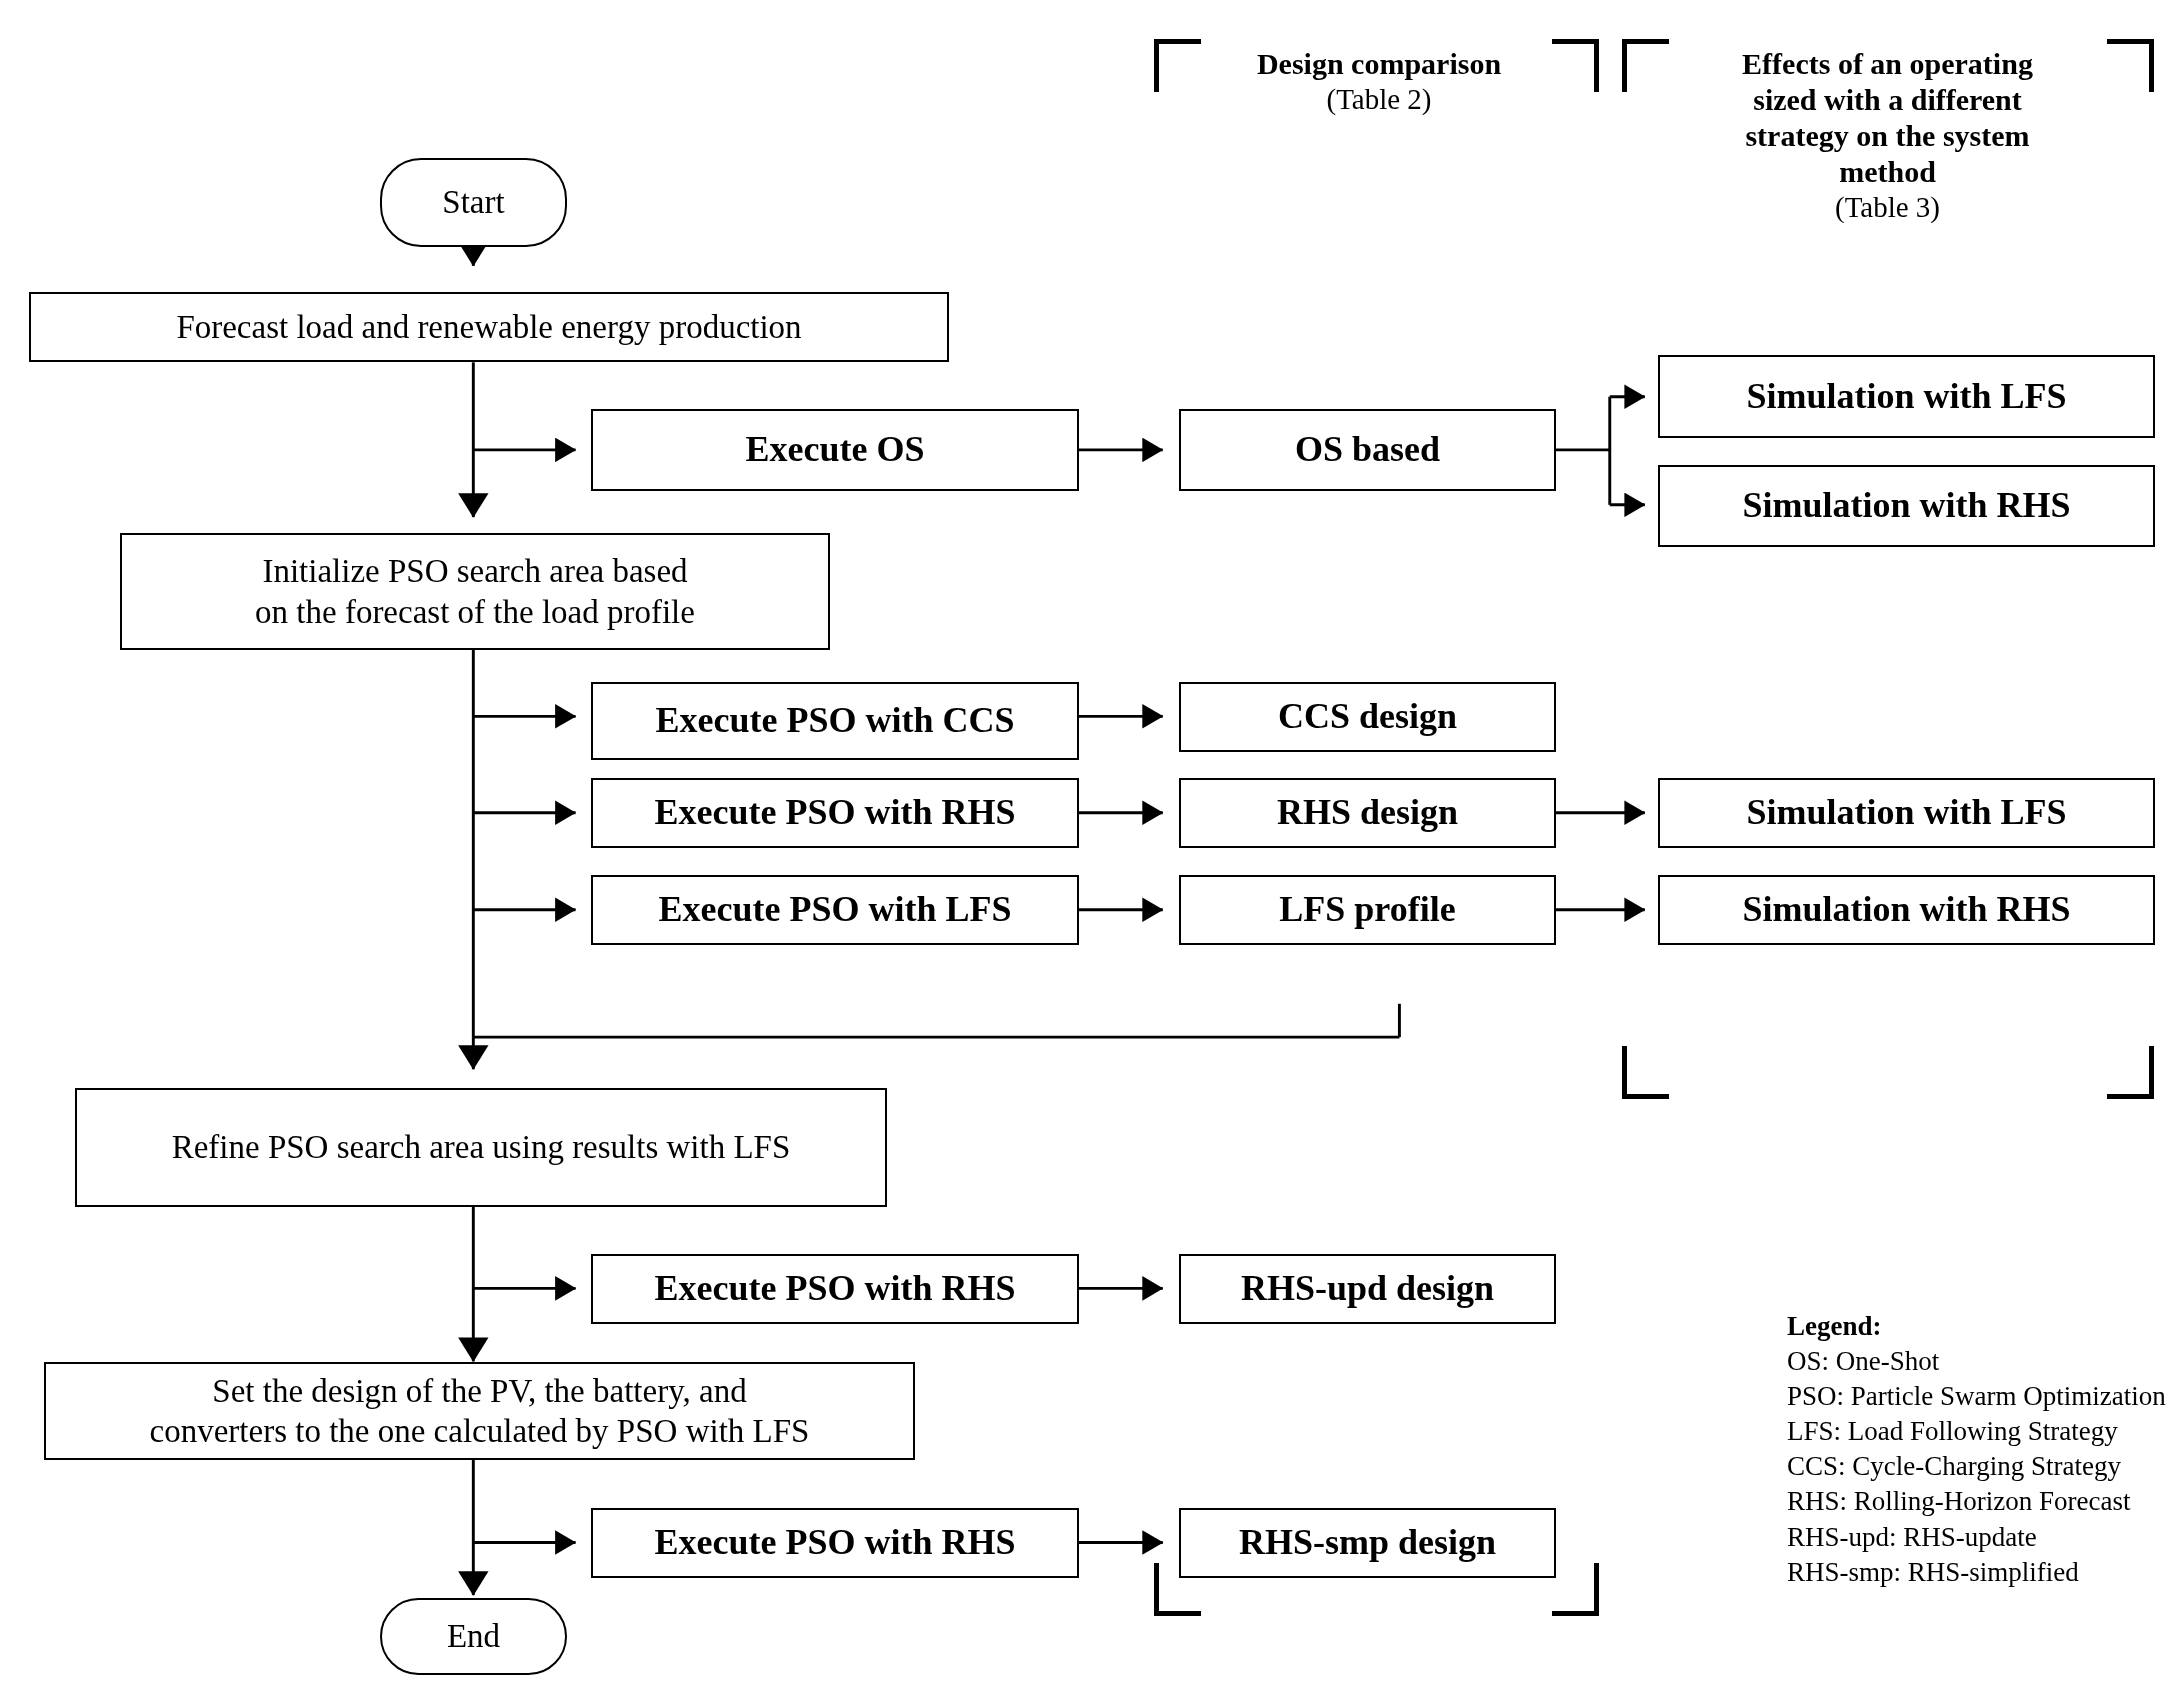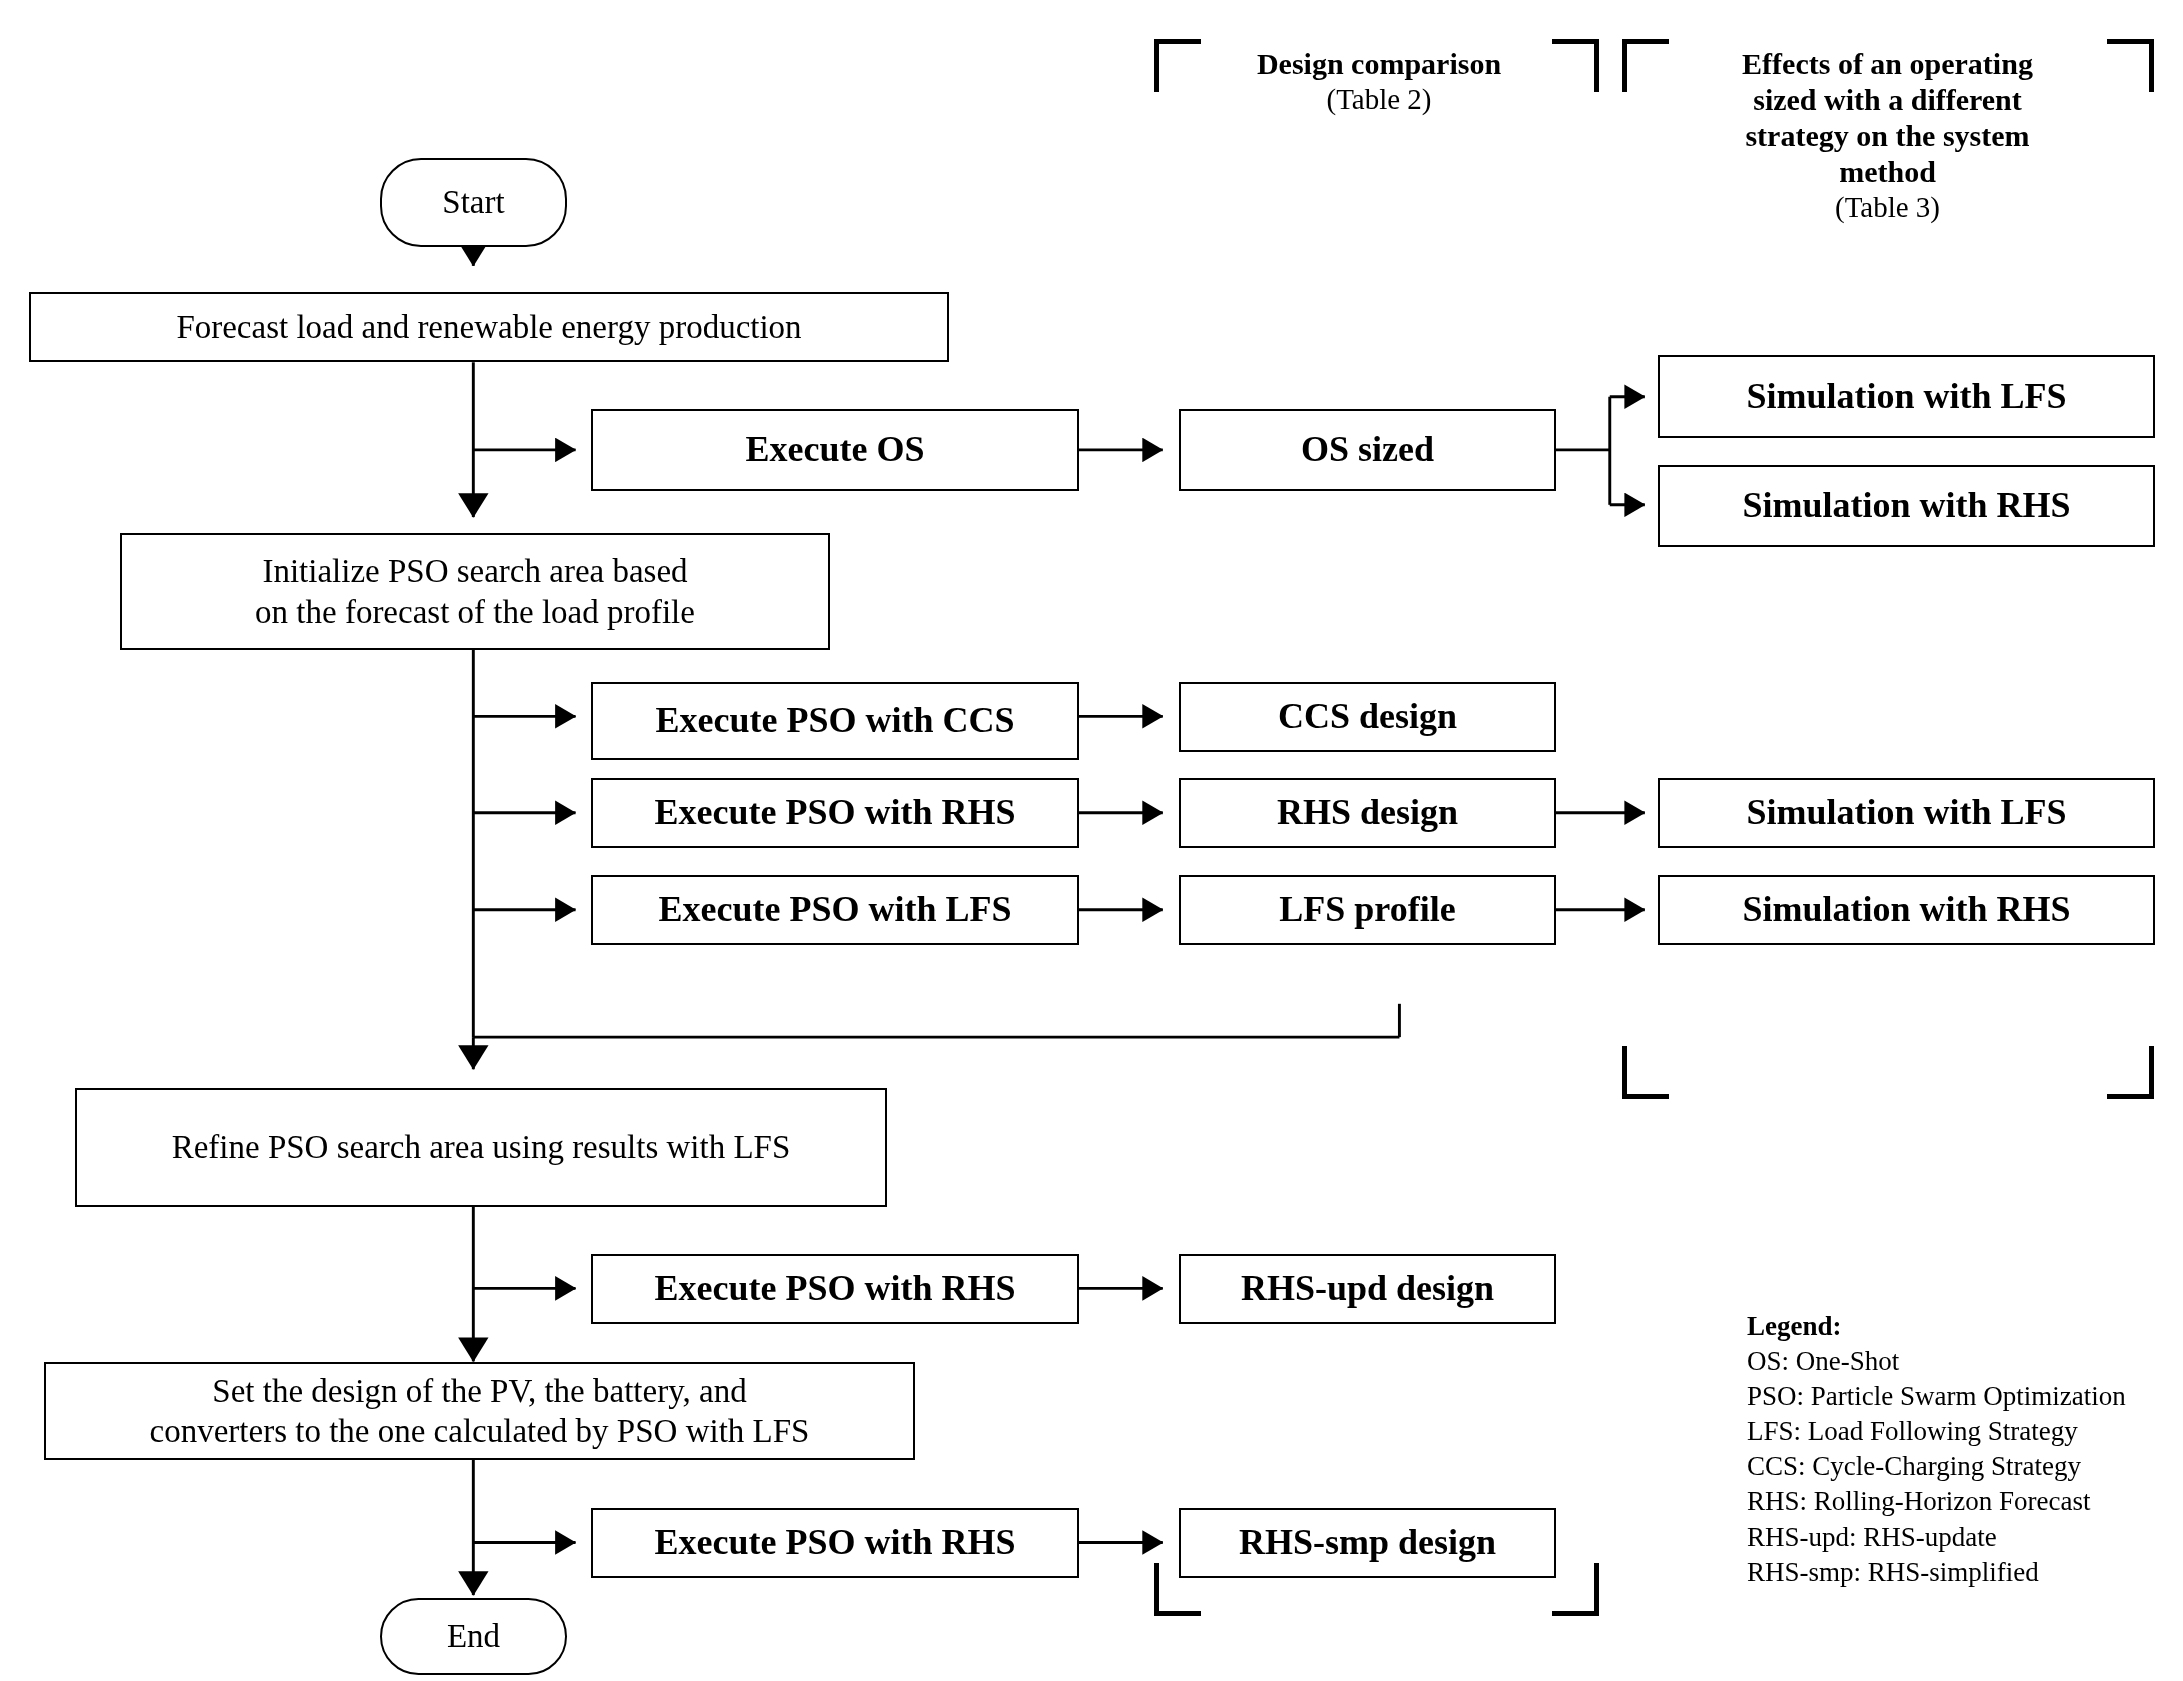--- a/index.html
+++ b/index.html
@@ -63,20 +63,21 @@
     font-size: 29px;
     display: block;
   }
 
   .legend {
     position: absolute;
     color: #000000;
     font-size: 27px;
     line-height: 1.30;
     white-space: nowrap;
+    margin-left: 40px;
   }
   .legend .ltitle {
     font-weight: bold;
     display: block;
   }
   .legend .lrow { display: block; }
 
   .bracket {
     position: absolute;
     box-sizing: border-box;
@@ -153,21 +154,21 @@
 
   <div class="node plain" style="left:29px; top:292px; width:920px; height:70px;">
     <span class="txt">Forecast load and renewable energy production</span>
   </div>
 
   <div class="node strong" style="left:591px; top:409px; width:488px; height:82px;">
     <span class="txt">Execute OS</span>
   </div>
 
   <div class="node strong" style="left:1179px; top:409px; width:377px; height:82px;">
-    <span class="txt">OS sized</span>
+    <span class="txt">OS based</span>
   </div>
 
   <div class="node strong" style="left:1658px; top:355px; width:497px; height:83px;">
     <span class="txt">Simulation with LFS</span>
   </div>
 
   <div class="node strong" style="left:1658px; top:465px; width:497px; height:82px;">
     <span class="txt">Simulation with RHS</span>
   </div>
 

